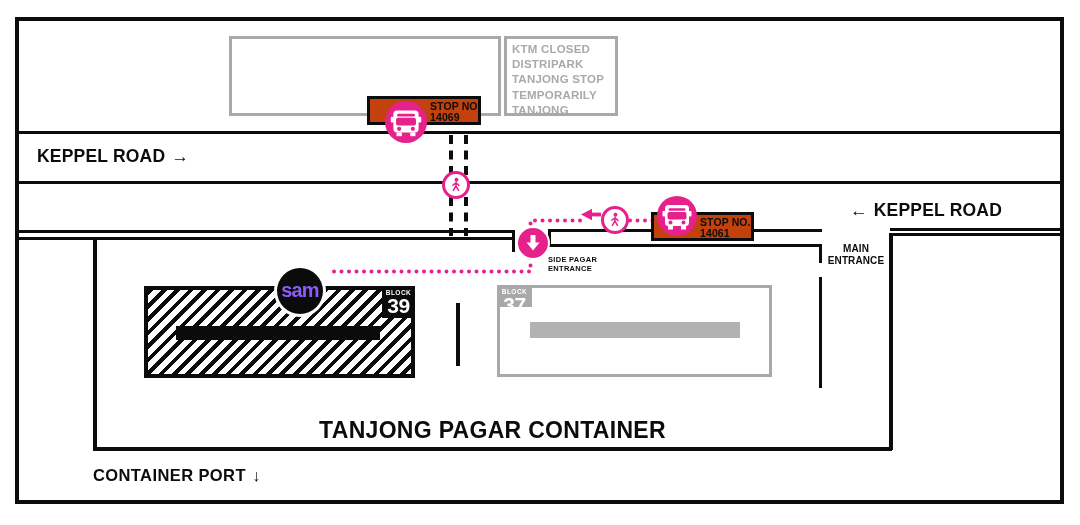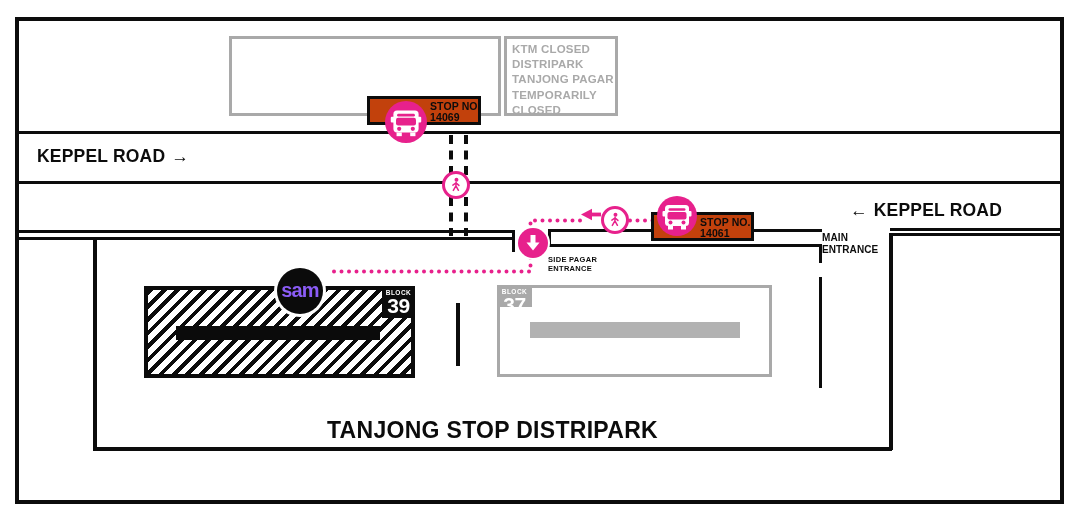--- a/index.html
+++ b/index.html
@@ -35,21 +35,21 @@
   
   .ped-circle{border-radius:50%;background:#fff;border:3.5px solid var(--magenta);box-sizing:border-box;z-index:7;}
   #ped-1{left:442px;top:171px;width:28px;height:28px;}
   #ped-2{left:601px;top:206px;width:28px;height:28px;}
   .ped-circle svg{display:block;width:100%;height:100%;}
   
   #side-gate-circle{left:518px;top:228px;width:30px;height:30px;border-radius:50%;
     background:var(--magenta);box-shadow:0 0 0 2px #fff;z-index:7;}
   #side-gate-circle svg{display:block;width:100%;height:100%;}
   #side-gate-label{left:548px;top:255px;font-weight:bold;font-size:7.5px;line-height:9px;letter-spacing:.3px;z-index:6;}
-  #main-entrance-label{left:822px;top:232px;width:68px;font-weight:bold;
+  #main-entrance-label{left:822px;top:243px;width:68px;text-align:center;font-weight:bold;
     font-size:10px;line-height:12px;letter-spacing:.1px;z-index:6;}
   
   #block39{left:144px;top:286px;width:271px;height:92px;box-sizing:border-box;border:4px solid #0b0b0b;
     background:repeating-linear-gradient(135deg,#0b0b0b 0px,#0b0b0b 4px,#ffffff 4px,#ffffff 9.5px);z-index:3;}
   #block39-bar{left:176px;top:326px;width:204px;height:14px;background:#0b0b0b;z-index:4;}
   .block-label{color:#fff;text-align:center;z-index:5;}
   .block-label .blk{display:block;font-weight:bold;font-size:6.5px;letter-spacing:.5px;margin-top:3px;}
   .block-label .num{display:block;font-weight:bold;font-size:21px;line-height:19px;letter-spacing:-.5px;}
   #block39-label{left:382px;top:286px;width:33px;height:32px;background:#0b0b0b;}
   
@@ -72,23 +72,23 @@
 
 <div id="stage">
 
   <div id="frame" class="abs"></div>
 
   <div id="ktm-left" class="abs ktm-box"></div>
   <div id="ktm-right" class="abs ktm-box"></div>
   <div id="ktm-text" class="abs">
     <div>KTM CLOSED</div>
     <div>DISTRIPARK</div>
-    <div>TANJONG PAGAR</div>
+    <div>TANJONG STOP</div>
     <div>TEMPORARILY</div>
-    <div>CLOSED</div>
+    <div>TANJONG</div>
   </div>
 
   <div class="hline" style="left:19px;top:131px;width:1041px;height:3px;"></div>
   <div class="hline" style="left:19px;top:181px;width:1041px;height:3px;"></div>
 
   <div class="hline" style="left:19px;top:230px;width:493px;height:3px;"></div>
   <div class="hline" style="left:19px;top:237px;width:493px;height:3px;"></div>
   <div class="vline" style="left:512px;top:230px;width:3px;height:22px;"></div>
 
   <div class="hline" style="left:551px;top:229px;width:271px;height:3px;"></div>
@@ -202,15 +202,18 @@
   <div id="sam-circle" class="abs">sam</div>
 
   <div id="block37" class="abs"></div>
   <div id="block37-bar" class="abs"></div>
   <div id="block37-label" class="abs block-label">
     <span class="blk">BLOCK</span>
     <span class="num">37</span>
   </div>
   <div id="block-divider" class="abs vline"></div>
 
-  <div id="park-title" class="abs">TANJONG STOP DISTRIPARK</div>
+  <div id="park-title" class="abs">TANJONG PAGAR CONTAINER</div>
+  <div id="container-port" class="abs">
+    <span>CONTAINER PORT</span><span class="arrow-gap-l">↓</span>
+  </div>
 
 </div>
 
 </body></html>

